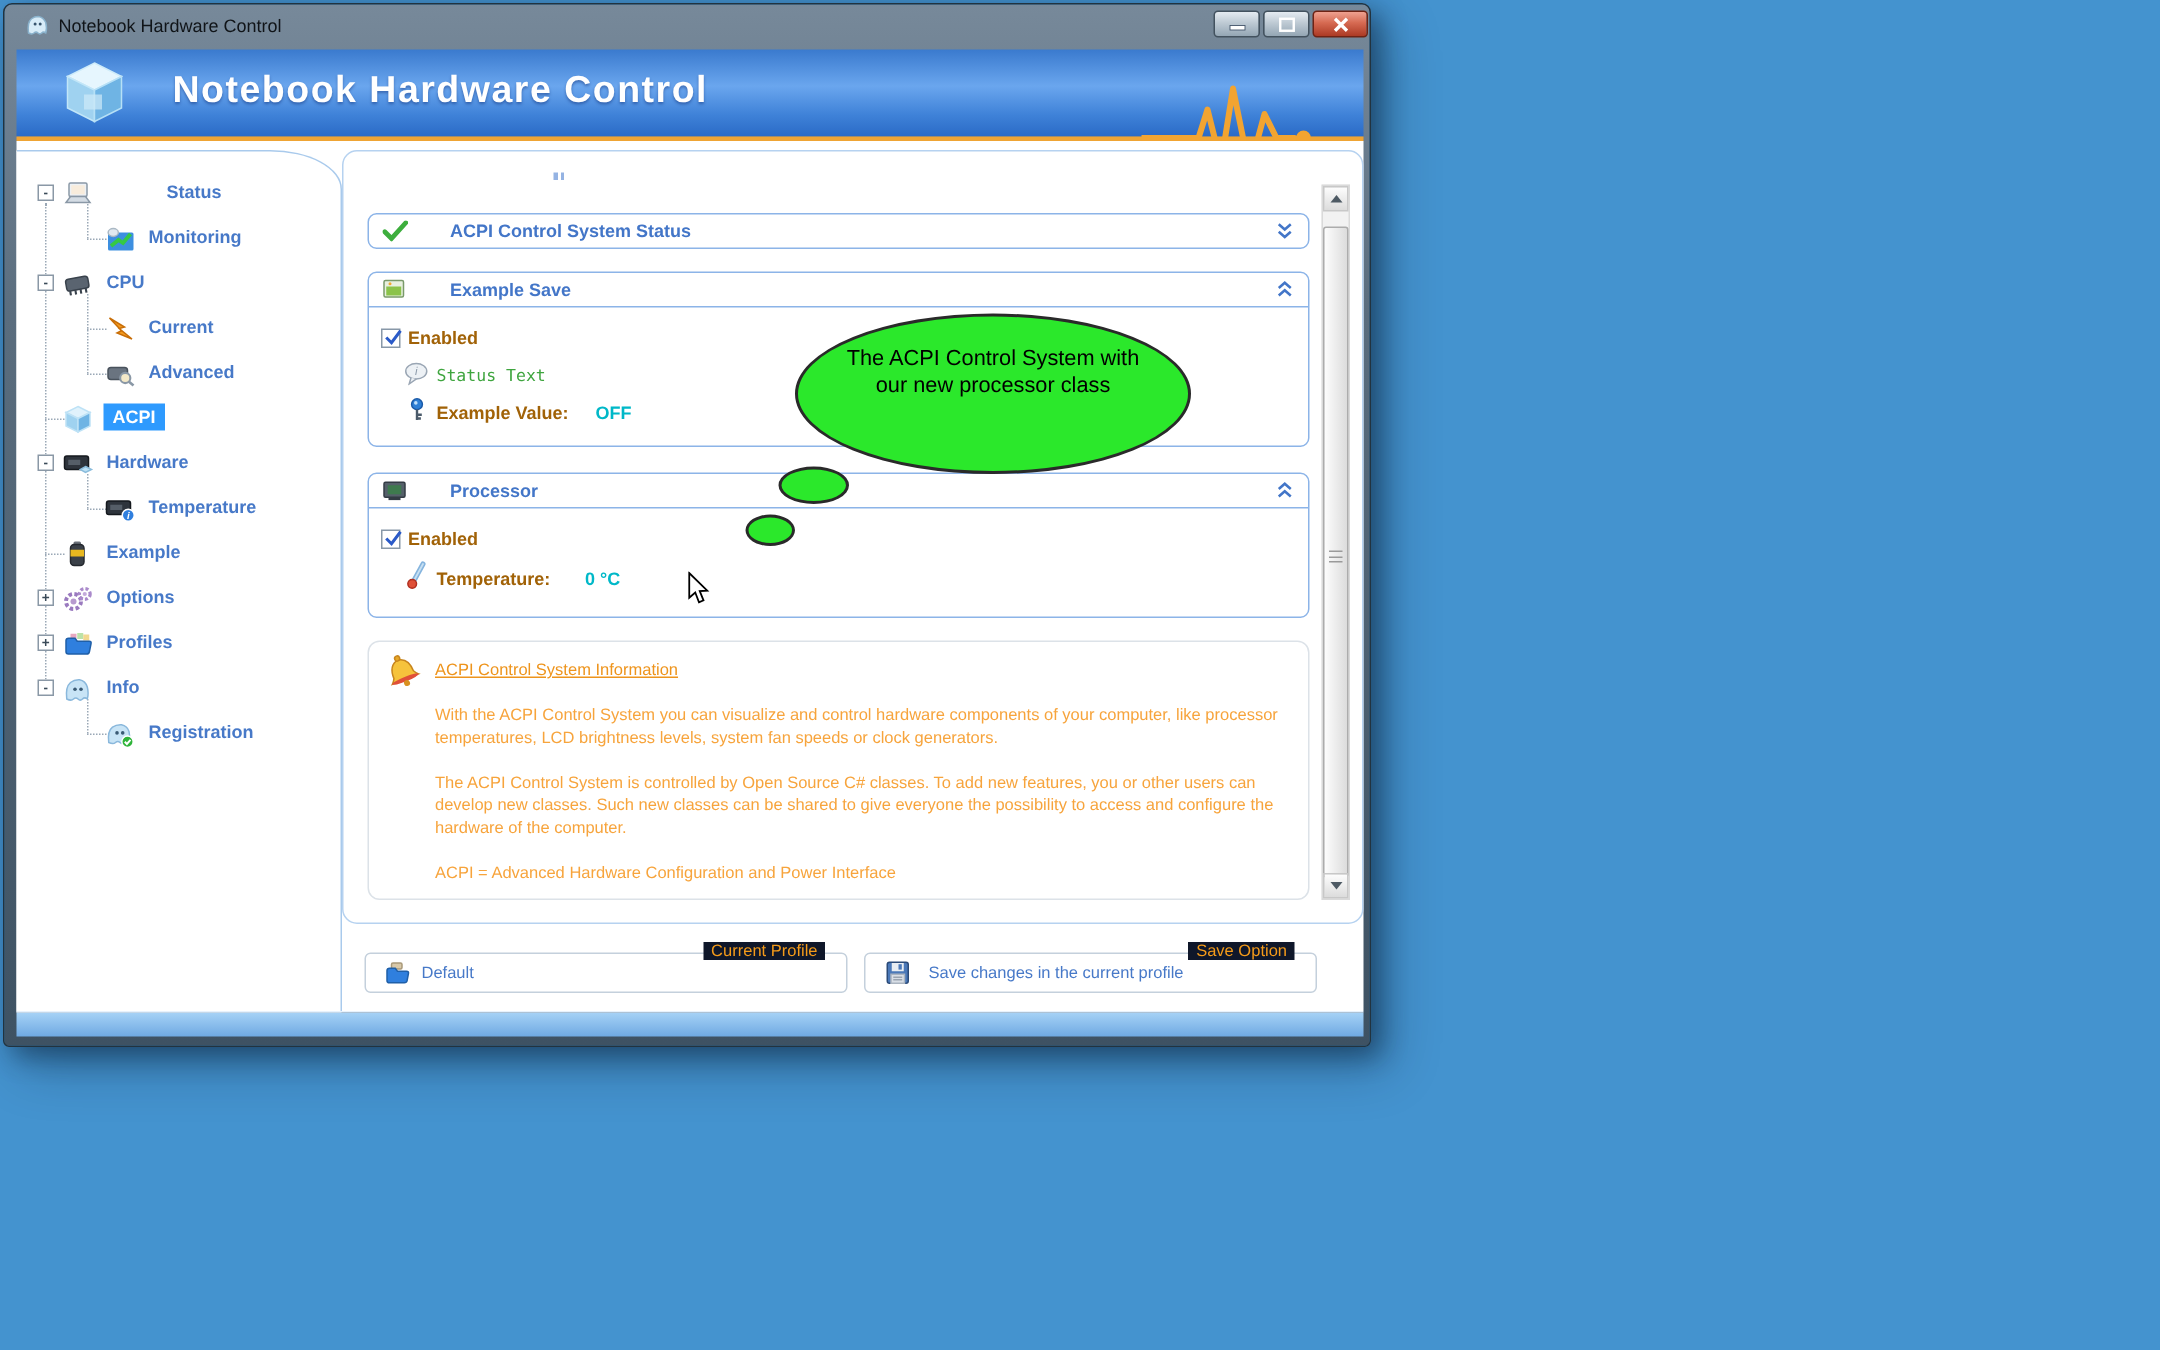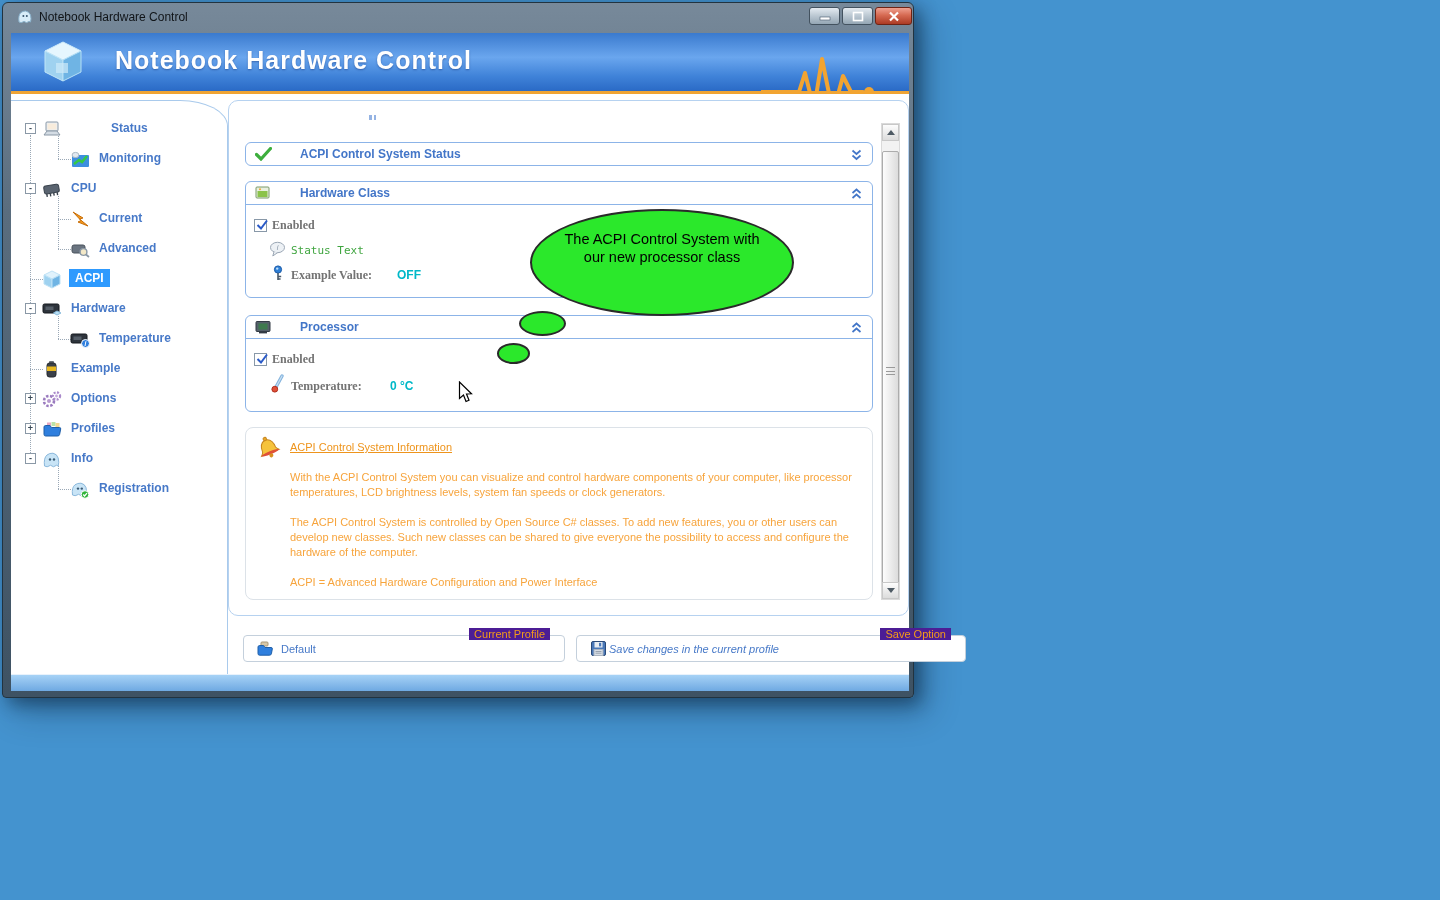--- a/index.html
+++ b/index.html
@@ -49,38 +49,38 @@
 
   
   .section { position:absolute; background:#FFF; border:1px solid #8CB4E8; border-radius:6px; }
   .sec-head { position:relative; height:23px; }
   .sec-head.withbody { border-bottom:1px solid #8CB4E8; }
   .sec-title { position:absolute; left:34px; top:4px; font-size:12px; font-weight:bold; color:#4376C8;margin-left:20px; }
   .sec-ico { position:absolute; left:9px; top:4px; }
   .chev { position:absolute; right:10px; top:5px; }
   .cb { position:absolute; width:13px; height:13px; background:#FFF; border:1px solid #8898A8; }
   .cb svg { position:absolute; left:0px; top:-2px; }
-  .b-blue { font-weight:bold; color:#737373; font-size:12px; position:absolute; white-space:nowrap;font-family:Liberation Serif, serif; }
+  .b-blue { font-weight:bold; color:#a16207; font-size:12px; position:absolute; white-space:nowrap; }
   .v-teal { font-weight:bold; color:#00B8C8; font-size:12px; position:absolute; white-space:nowrap; }
   .mono-green { font-family:"DejaVu Sans Mono", monospace; font-size:11px; color:#3FA53F; position:absolute; white-space:nowrap; }
 
   
   .infobox { position:absolute; left:242px; top:424px; width:628px; height:173px;
     border:1px solid #DCE2E8; border-radius:8px; background:#FFF; }
   .info-link { position:absolute; left:44px; top:13px; font-size:11px; color:#EE941C; text-decoration:underline; cursor:pointer; }
   .info-p { position:absolute; left:44px; width:572px; font-size:11px; line-height:15px; color:#F7A43C; }
 
   
   .bubble { position:absolute; background:#2BE82B; border:2px solid #2A2A2A; border-radius:50%; }
   .bubble-text { width:210px; margin:0 auto; padding-top:19px; text-align:center;
     font-size:14.5px; line-height:18px; color:#000; }
 
   
   .fset { position:absolute; height:27px; border:1px solid #C4D0DC; border-radius:4px; background:#FFF; }
-  .fset-legend { position:absolute; top:-8px; right:14px; background:#4c1d95; padding:0 5px;
+  .fset-legend { position:absolute; top:-8px; right:14px; background:#0f172a; padding:0 5px;
     font-size:11px; color:#F49B1A; }
   .fset-text { position:absolute; top:7px; font-size:11px; color:#4779C8; white-space:nowrap; }
   .fset-ico { position:absolute; top:5px; }
 
   
   .statusbar { position:absolute; left:8px; top:671px; width:898px; height:17px;
     background:linear-gradient(180deg,#A6D2F6,#6FA9E2); border-top:1px solid #E8F2FC; }
   .sb { position:absolute; left:878px; top:120px; width:19px; height:477px;
     background:#F2F2F2; border:1px solid #DADADA; }
   .sb-btn { position:absolute; left:0; width:17px; height:17px; background:linear-gradient(180deg,#FDFDFD,#DCDCDC);
@@ -314,21 +314,21 @@
 
     <div class="section" style="left:242px; top:178px; width:628px; height:117px;">
       <div class="sec-head withbody">
         <span class="sec-ico">
           <svg width="16" height="14" viewBox="0 0 16 14">
               <rect x="1" y="1" width="13" height="11" rx="1" fill="#E8F0E0" stroke="#7A9A6A"></rect>
               <rect x="2.5" y="5" width="10" height="6" fill="#8BC34A"></rect>
               <circle cx="5" cy="3.2" r="1" fill="#F0A830"></circle>
             </svg>
         </span>
-        <span class="sec-title">Hardware Class</span>
+        <span class="sec-title">Example Save</span>
         <span class="chev">
           <svg width="11" height="13" viewBox="0 0 11 13">
               <path d="M1.5 5 L5.5 1.5 L9.5 5 M1.5 10 L5.5 6.5 L9.5 10" stroke="#4376C8" stroke-width="1.7" fill="none"></path>
             </svg>
         </span>
       </div>
       <div class="cb" style="left:8px; top:37px;">
         <svg width="14" height="14" viewBox="0 0 14 14">
             <path d="M2.5 7 L6 10.5 L12 2.5" stroke="#2A5AC8" stroke-width="2" fill="none"></path>
           </svg>
@@ -424,33 +424,33 @@
     <div class="fset" style="left:240px; top:632px; width:322px;">
       <span class="fset-legend">Current Profile</span>
       <span class="fset-ico" style="left:12px;">
         <svg width="18" height="16" viewBox="0 0 18 16">
             <rect x="5" y="1" width="7" height="4" rx="1" fill="#D8C8A8" stroke="#A89878"></rect>
             <path d="M2 6 Q2 4.5 3.8 4.5 L7.5 4.5 L9 6.5 L15 6.5 Q16.6 6.5 16.3 8 L15.4 12.8 Q15.1 14.2 13.5 14.2 L3.6 14.2 Q2 14.2 2 12.6 Z" fill="#2F7FDE" stroke="#1F5FA8"></path>
           </svg>
       </span>
       <span class="fset-text" style="left:37px;">Default</span>
     </div>
-    <div class="fset" style="left:573px; top:632px; width:390px;">
+    <div class="fset" style="left:573px; top:632px; width:302px;">
       <span class="fset-legend">Save Option</span>
       <span class="fset-ico" style="left:13px; top:4px;">
         <svg width="17" height="17" viewBox="0 0 17 17">
             <rect x="1.5" y="1.5" width="14" height="14" rx="1.5" fill="#4A78B8" stroke="#2A4A78"></rect>
             <rect x="4.5" y="2" width="8" height="5.5" fill="#E8EDF2"></rect>
             <rect x="9" y="2.8" width="2.2" height="3.6" fill="#4A78B8"></rect>
             <rect x="4" y="9.5" width="9" height="6" fill="#D8DEE6" stroke="#AAB4C0"></rect>
             <line x1="5.5" y1="11.5" x2="11.5" y2="11.5" stroke="#9AA4B0"></line>
             <line x1="5.5" y1="13.2" x2="11.5" y2="13.2" stroke="#9AA4B0"></line>
           </svg>
       </span>
-      <span class="fset-text" style="left:32px;font-style:italic;">Save changes in the current profile</span>
+      <span class="fset-text" style="left:42px;">Save changes in the current profile</span>
     </div>
 
     <span class="cursor">
       <svg width="16" height="23" viewBox="0 0 16 23">
           <path d="M1.5 1 L1.5 17.5 L5.5 14 L8 20.5 L11 19.2 L8.5 13 L13.5 12.8 Z" fill="#FFF" stroke="#000" stroke-width="1.2"></path>
         </svg>
     </span>
 
   </div>
 </div>

